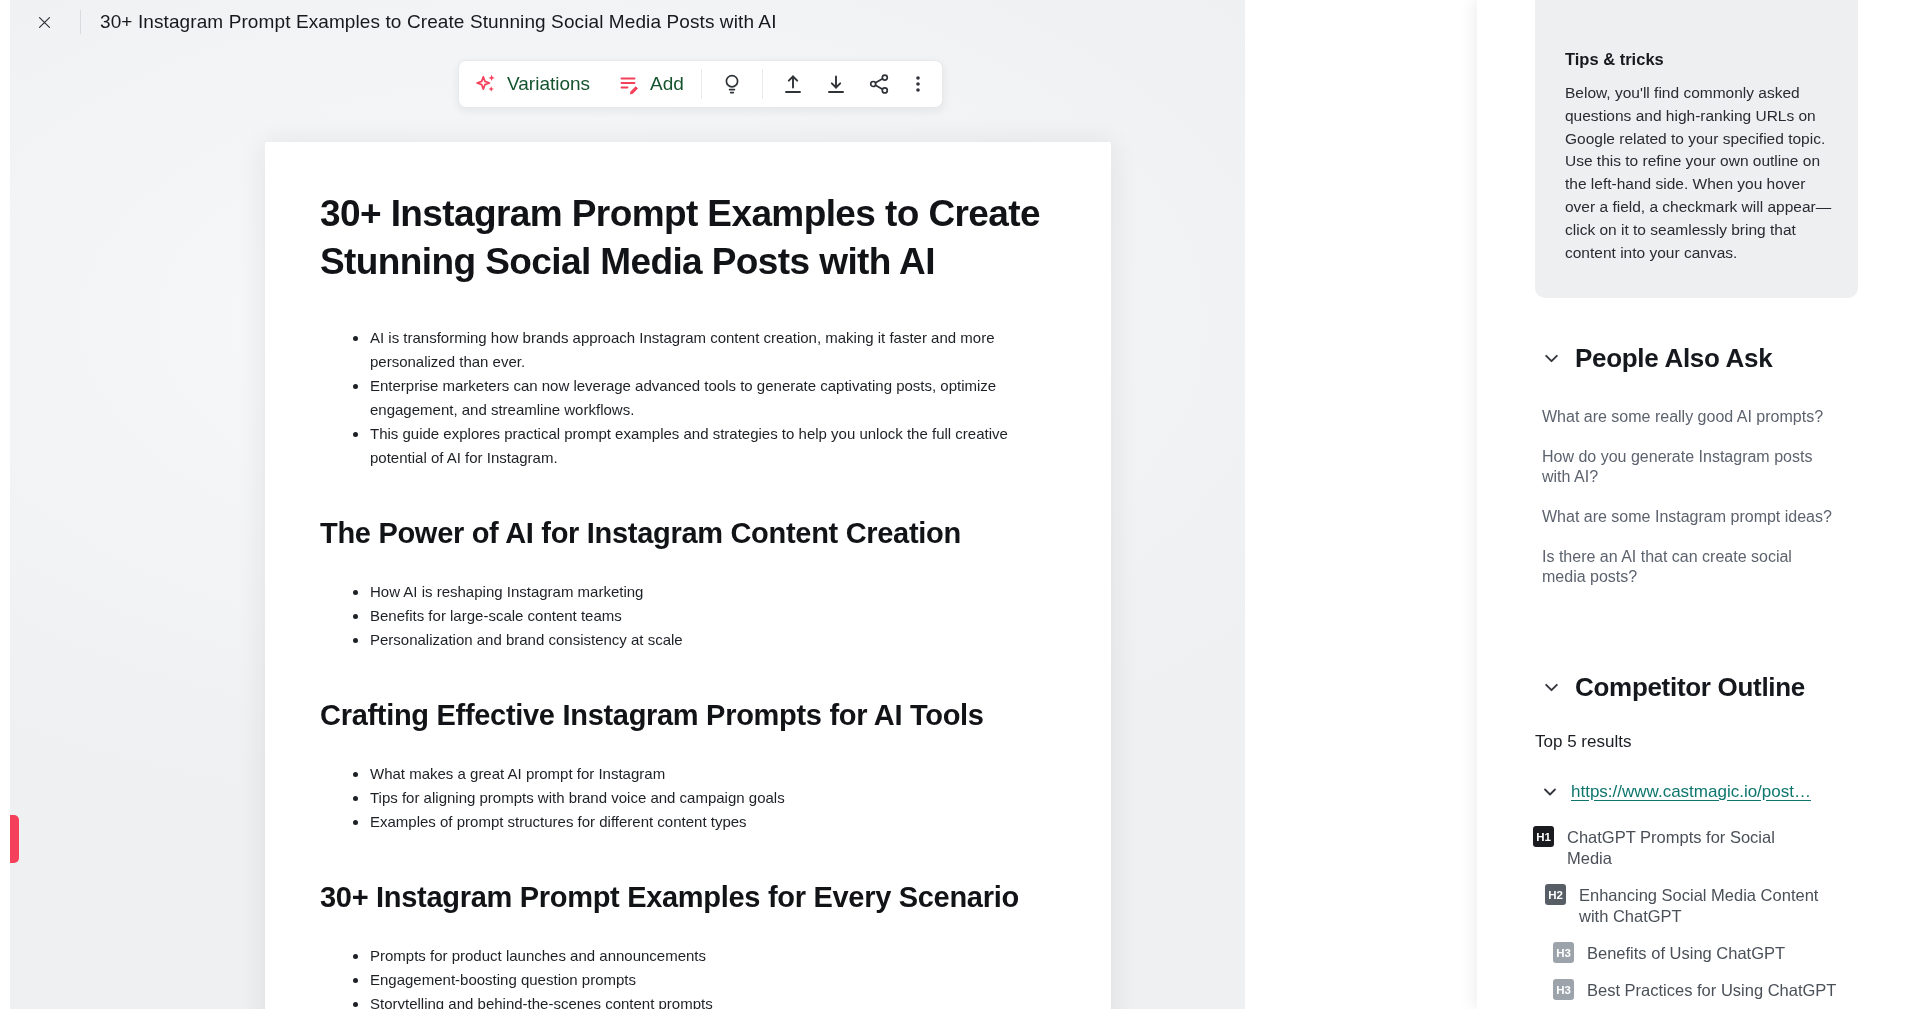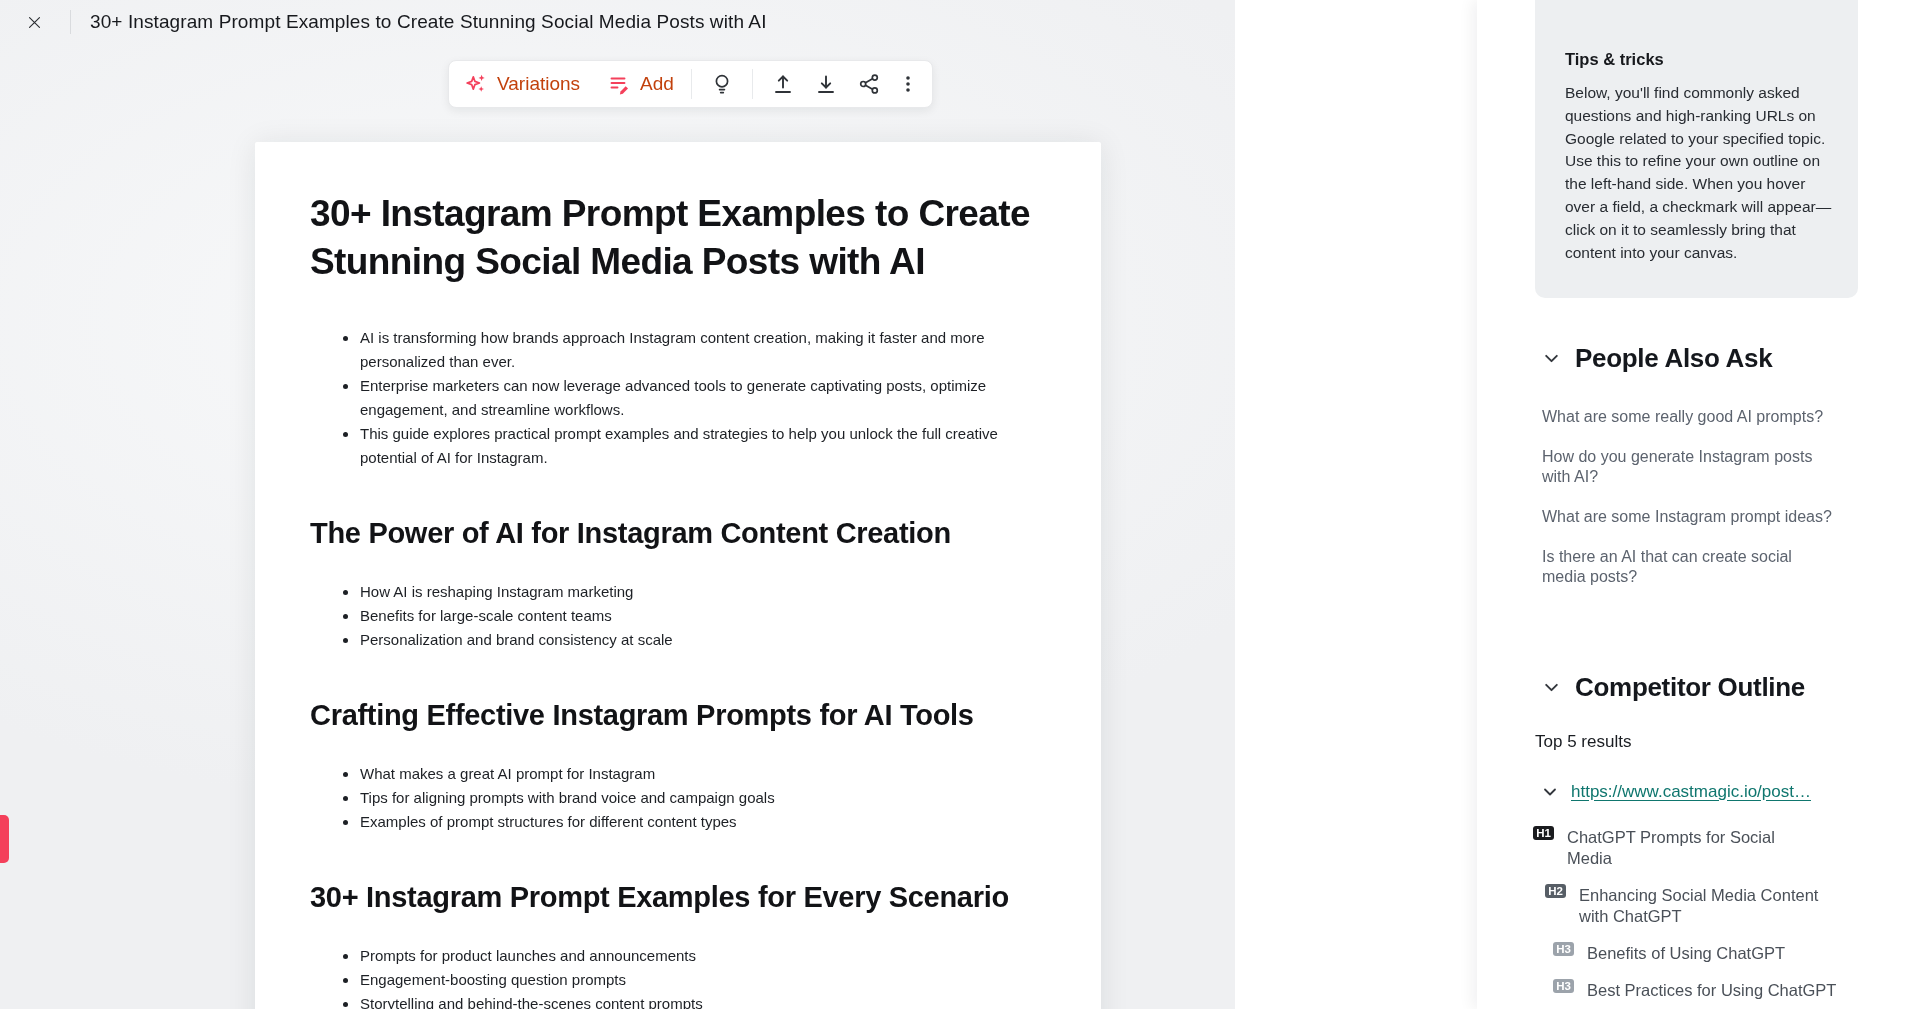--- a/index.html
+++ b/index.html
@@ -1,39 +1,39 @@
 <!DOCTYPE html>
 <html><head>
 <meta charset="utf-8">
 <style>
   * { margin:0; padding:0; box-sizing:border-box; }
   html,body { width:1908px; height:1009px; overflow:hidden; }
   body { font-family:"Liberation Sans", sans-serif; background:#ffffff; position:relative; color:#1a1d22; }
 
   
   .canvas {
-    position:absolute; left:0; top:0; width:1235px; height:1009px;
+    position:absolute; left:10px; top:0; width:1235px; height:1009px;
     background: radial-gradient(1300px 700px at 42% 32%, #f8f9fa 0%, #eff0f2 70%);
   }
 
   
   .topbar { position:absolute; left:0; top:0; height:44px; display:flex; align-items:center; padding-left:24px; }
   .close-btn { width:20px; height:20px; display:flex; align-items:center; justify-content:center; cursor:pointer; }
   .topbar-divider { width:1px; height:24px; background:#d9dbde; margin:0 19px 0 26px; }
   .topbar-title { font-size:19px; font-weight:500; color:#17191d; letter-spacing:0.1px; white-space:nowrap; }
 
   
   .toolbar {
     position:absolute; left:448px; top:60px; height:48px;
     background:#fff; border:1px solid #e8e9eb; border-radius:8px;
     box-shadow:0 3px 10px rgba(20,22,26,.07);
     display:flex; align-items:center; padding:0 15px;
   }
   .tb-btn { display:flex; align-items:center; gap:9px; cursor:pointer; }
-  .tb-label { font-size:19px; color:#c2410c; }
+  .tb-label { font-size:19px; color:#14532d; }
   .tb-gap-lg { width:27px; }
   .tb-gap { width:17px; }
   .tb-divider { width:1px; height:30px; background:#e8eaec; }
   .tb-icon-btn { width:26px; display:flex; justify-content:center; cursor:pointer; }
 
   
   .doc-card {
     position:absolute; left:255px; top:142px; width:846px; height:900px;
     background:#ffffff; border-radius:2px;
     box-shadow:0 2px 30px rgba(25,28,33,.09);
@@ -70,21 +70,21 @@
 
   .competitor { position:absolute; left:0; top:672px; width:431px; }
   .comp-sub { font-size:17px; color:#1a1d22; margin-top:29px; padding-left:58px; }
   .url-row { display:flex; align-items:center; gap:13px; padding-left:65px; margin-top:30px; cursor:pointer; }
   .url-text { font-size:17px; font-weight:500; color:#0f766e; text-decoration:underline; text-underline-offset:3px; white-space:nowrap; }
 
   .outline { margin-top:24px; padding-left:56px; }
   .outline-row { display:flex; align-items:flex-start; gap:13px; margin-bottom:15px; cursor:pointer; }
   .outline-row.lvl2 { margin-left:12px; }
   .outline-row.lvl3 { margin-left:20px; }
-  .badge { flex:0 0 auto; width:21px; height:14px; border-radius:3px; color:#fff; font-size:11.5px; font-weight:700; display:flex; align-items:center; justify-content:center; }
+  .badge { flex:0 0 auto; width:21px; height:21px; border-radius:3px; color:#fff; font-size:11.5px; font-weight:700; display:flex; align-items:center; justify-content:center; }
   .badge-h1 { background:#1a1b1e; }
   .badge-h2 { background:#575e66; }
   .badge-h3 { background:#9ca3ab; }
   .outline-text { font-size:16.5px; line-height:21px; color:#4a5058; max-width:250px; padding-top:1px; }
 </style>
 </head>
 <body>
 
 <div class="canvas">
 

